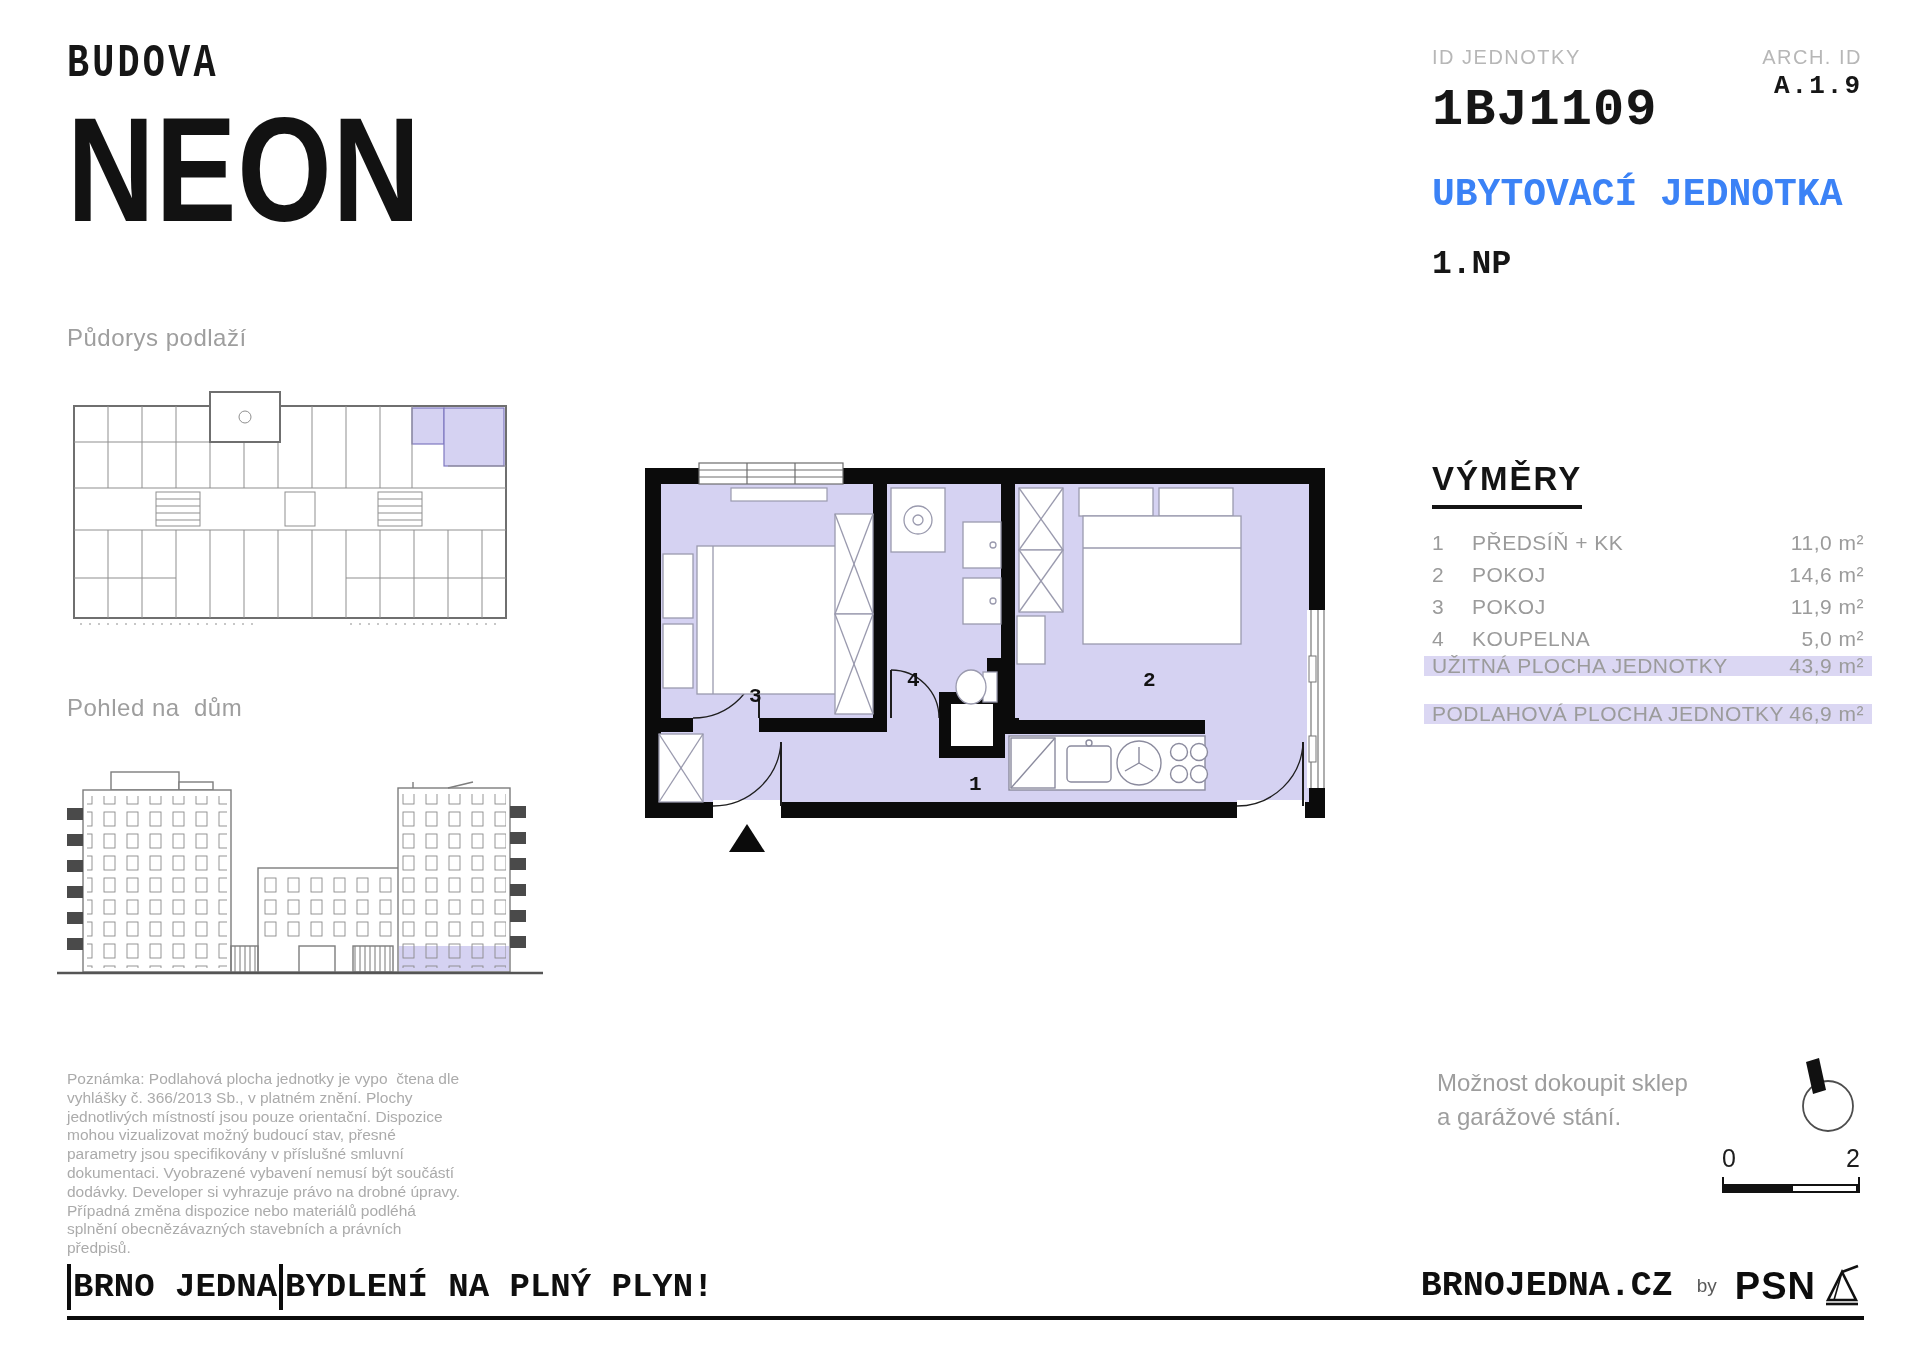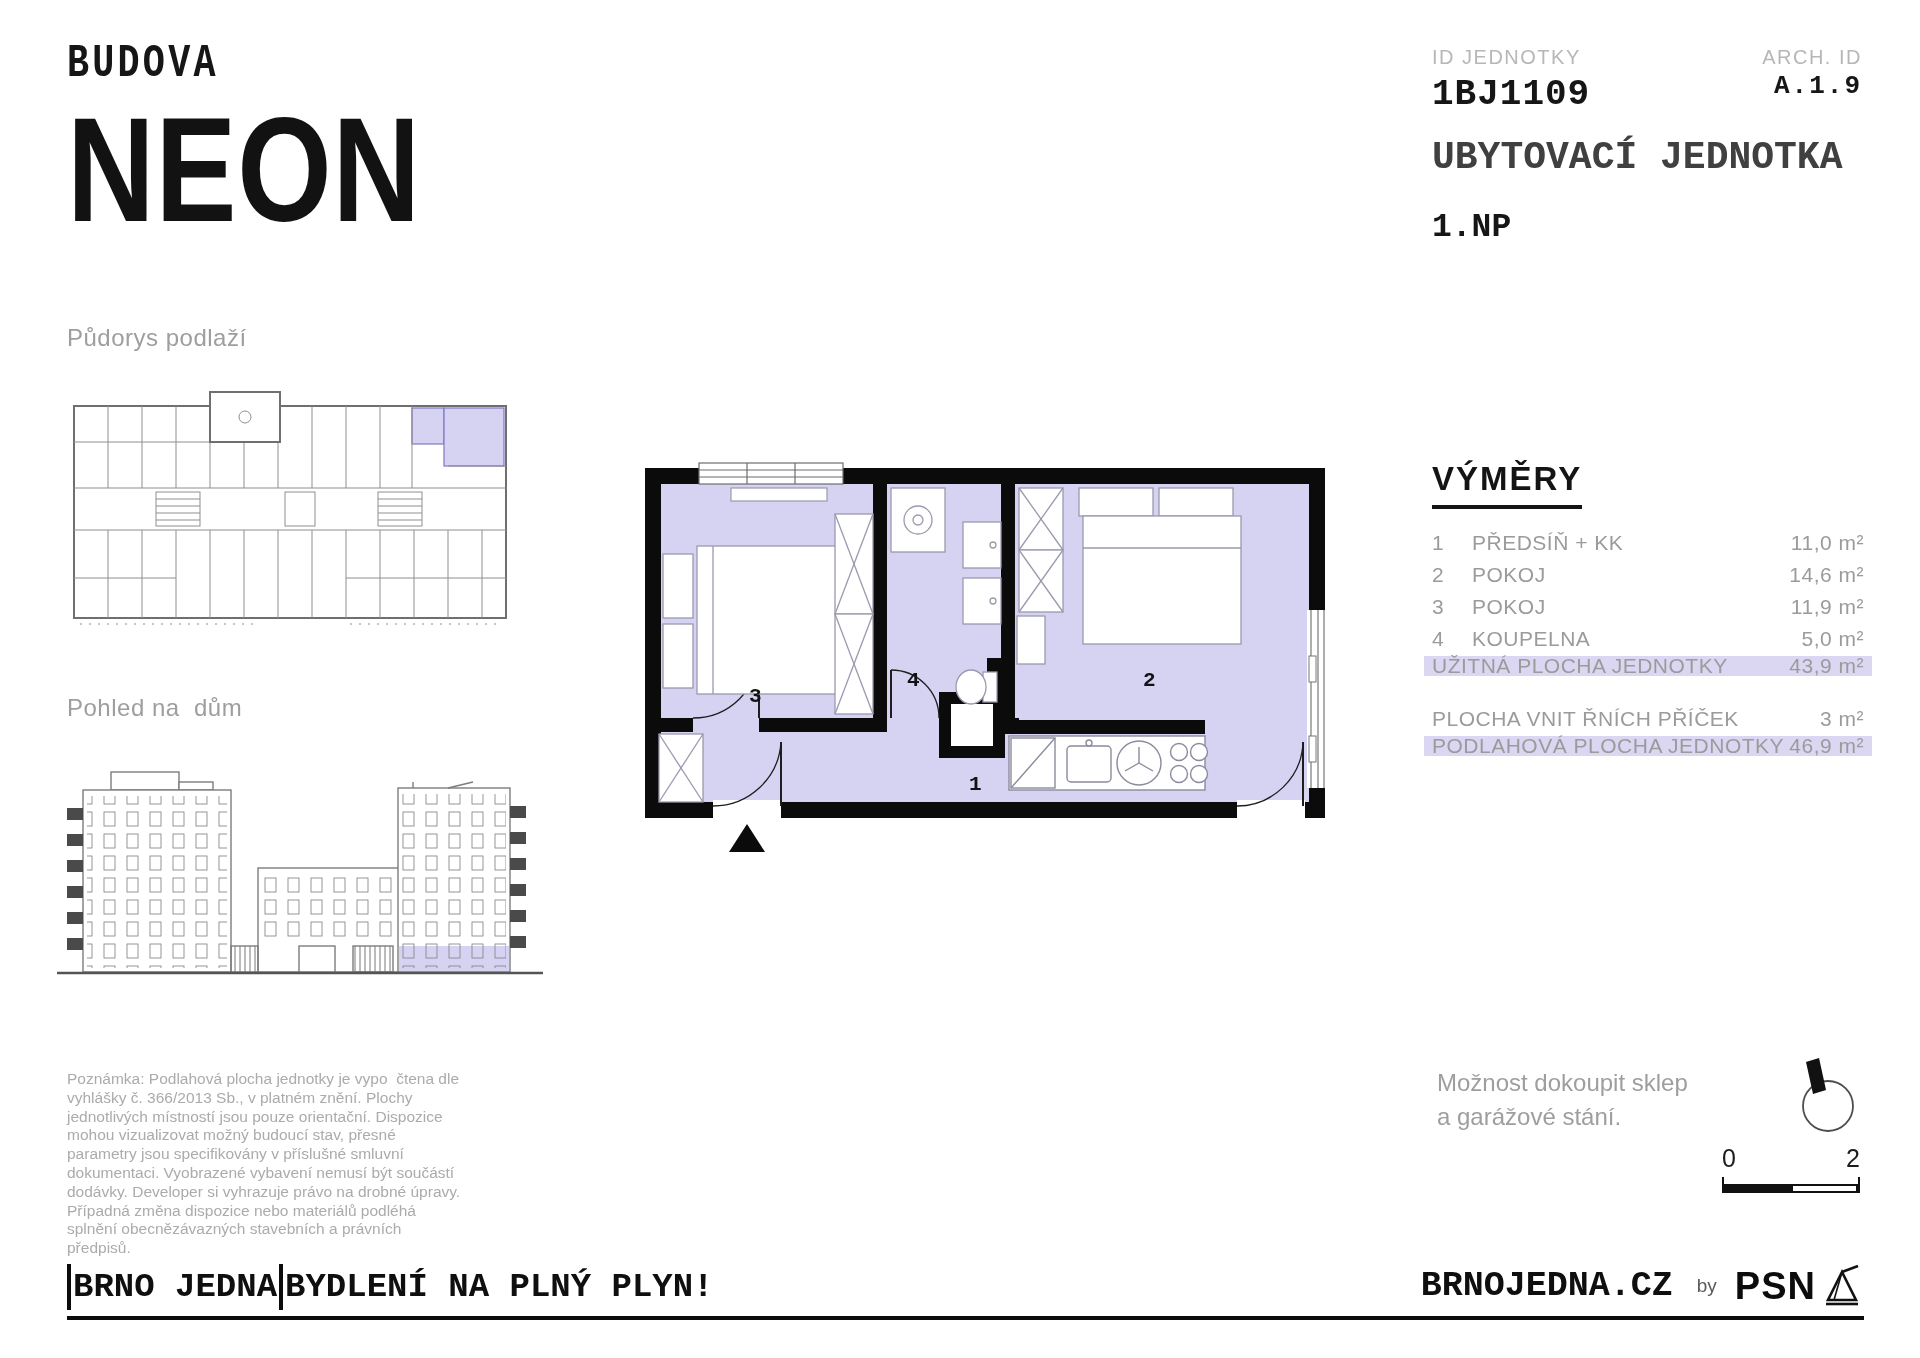--- a/index.html
+++ b/index.html
@@ -11,26 +11,26 @@
   .brand-label{font-family:"Liberation Mono",monospace;font-weight:bold;font-size:46px;
                letter-spacing:4px;color:#161616;transform:scaleX(0.80);transform-origin:left top;}
   .brand-name{font-family:"Liberation Sans",sans-serif;font-weight:bold;font-size:148px;
               line-height:1.0;letter-spacing:1px;color:#121212;transform:scaleX(0.82);
               transform-origin:left top;margin-top:6px;}
 
   
   .hdr{position:absolute;left:1432px;top:46px;width:430px;}
   .hdr-row{display:flex;justify-content:space-between;align-items:flex-start;}
   .hdr-lbl{font-size:20px;letter-spacing:1.5px;color:#b7b7b7;}
-  .hdr-id{font-family:"Liberation Mono",monospace;font-weight:bold;font-size:36px;
-          letter-spacing:1px;color:#161616;margin-top:5px;}
+  .hdr-id{font-family:"Liberation Mono",monospace;font-weight:bold;font-size:52px;
+          letter-spacing:1px;color:#161616;margin-top:12px;}
   .hdr-arch{font-family:"Liberation Mono",monospace;font-weight:bold;font-size:26px;
             letter-spacing:2px;color:#161616;margin-top:2px;text-align:right;}
   .hdr-unit{font-family:"Liberation Mono",monospace;font-weight:bold;font-size:38px;
-            letter-spacing:0px;color:#404040;margin-top:21px;white-space:nowrap;}
+            letter-spacing:0px;color:#3b82f6;margin-top:33px;white-space:nowrap;}
   .hdr-floor{font-family:"Liberation Mono",monospace;font-weight:bold;font-size:33px;
              color:#161616;margin-top:30px;}
 
   
   .sec-title{position:absolute;font-size:24px;color:#9e9e9e;letter-spacing:0.5px;white-space:pre;}
   .t-overview{left:67px;top:324px;}
   .t-elev{left:67px;top:694px;}
   .svg-overview{position:absolute;left:60px;top:372px;}
   .svg-elev{position:absolute;left:53px;top:742px;}
 
@@ -377,24 +377,20 @@
       <div class="arow">
         <span class="num">4</span>
         <span class="lbl">KOUPELNA</span>
         <span class="val">5,0 m²</span>
       </div>
       <div class="arow hl">
         <span class="lbl">UŽITNÁ PLOCHA JEDNOTKY</span>
         <span class="val">43,9 m²</span>
       </div>
       <div class="agap"></div>
-      <div class="arow">
-        <span class="lbl">PLOCHA VNIT ŘNÍCH PŘÍČEK</span>
-        <span class="val">3 m²</span>
-      </div>
       <div class="arow hl">
         <span class="lbl">PODLAHOVÁ PLOCHA JEDNOTKY</span>
         <span class="val">46,9 m²</span>
       </div>
     </div>
   </div>
 
   <div class="extras">
     <div>Možnost dokoupit sklep</div>
     <div>a garážové stání.</div>

